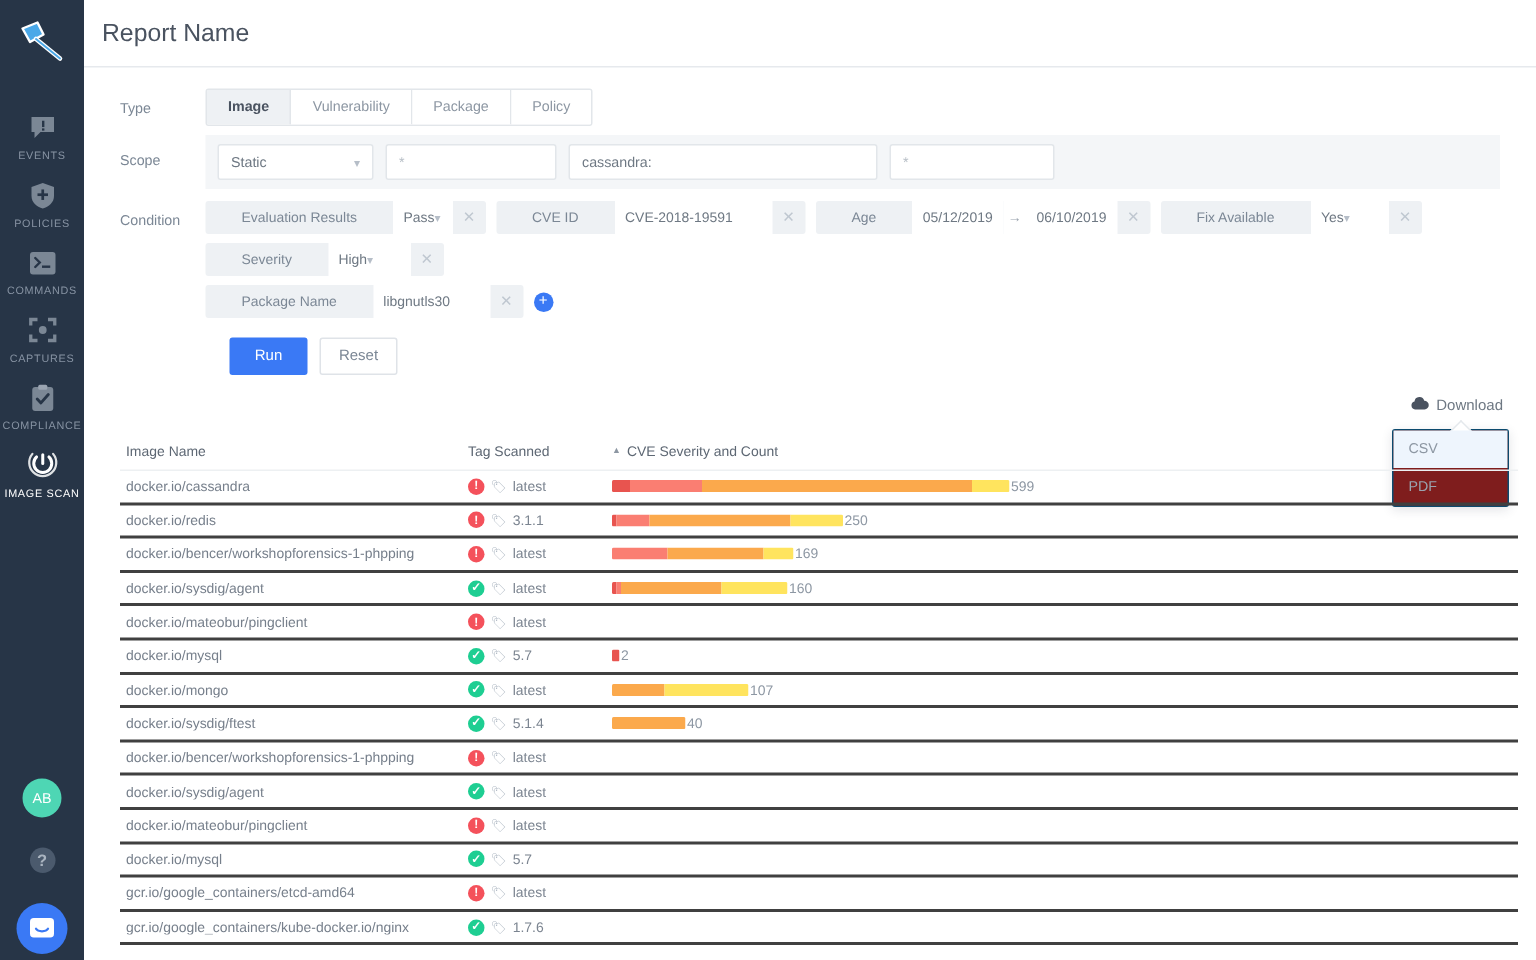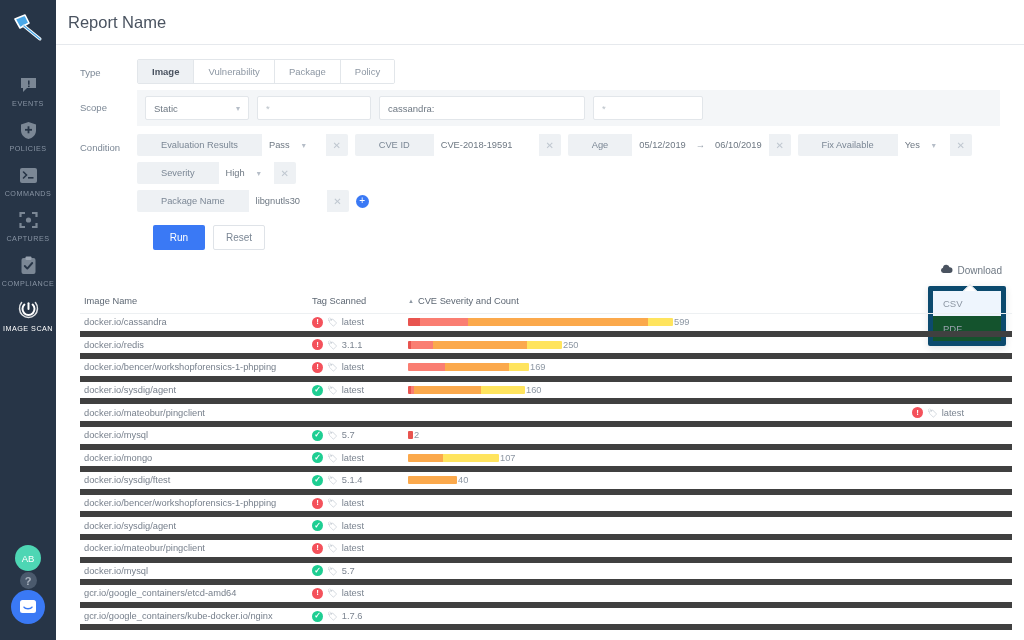--- a/index.html
+++ b/index.html
@@ -26,22 +26,22 @@
     width: 100%; padding: 6px 0 5px;
     display: flex; flex-direction: column; align-items: center;
     cursor: pointer;
   }
   .nav-icon { width: 24px; height: 22px; display:flex; align-items:center; justify-content:center; }
   .nav-label {
     font-size: 7.2px; letter-spacing: .5px; color: #8793a3;
     margin-top: 3px; text-transform: uppercase; white-space: nowrap;
   }
   .nav-item.active .nav-label { color: #ffffff; }
-  .sb-bottom { position: absolute; bottom: 16px; left: 0; width: 56px;
-               display: flex; flex-direction: column; align-items: center; gap: 1px; }
+  .sb-bottom { position: absolute; bottom: 4px; left: 0; width: 56px;
+               display: flex; flex-direction: column; align-items: center; gap: 20px; }
   .avatar {
     width: 26px; height: 26px; border-radius: 50%;
     background: #4ed6b4; color: #ffffff; font-size: 9.5px;
     display: flex; align-items: center; justify-content: center;
   }
   .help-icon {
     width: 17px; height: 17px; border-radius: 50%;
     background: #4b5a6d; color: #aab4c0; font-size: 11px; font-weight: bold;
     display: flex; align-items: center; justify-content: center; cursor: pointer;
   }
@@ -98,21 +98,21 @@
   .cond-wrap { display:flex; flex-wrap: wrap; gap: 6px 7px; }
   .chip {
     display: flex; align-items: center; height: 22px; border-radius: 2px;
     background: #eef1f4; overflow: hidden; font-size: 9.3px;
   }
   .chip-key { padding: 0 24px; color: #7b8795; white-space: nowrap; }
   .chip-val {
     background: #fff; height: 22px; display: flex; align-items: center;
     padding: 0 7px; color: #6e7883; white-space: nowrap; border: none;
   }
-  .chip-val.sel { padding-right: 20px; gap: 12px; }
+  .chip-val.sel { padding-right: 8px; }
   .chip-x { width: 22px; text-align: center; color: #bfc7d0; cursor: pointer; font-size: 10px; }
   .arrowsep { color: #9aa3ae; padding: 0 3px; background:#fff; height:22px; display:flex; align-items:center;}
   .addcond {
     width: 13px; height: 13px; border-radius: 50%; background: #3a79f5; color: #fff;
     font-size: 10px; line-height: 11px; text-align: center; margin-left: 7px;
     align-self: center; cursor: pointer;
   }
 
   .actions { margin-top: 13px; display: flex; gap: 8px; padding-left: 16px; }
   .btn-run {
@@ -125,44 +125,43 @@
     width: 52px; height: 25px; font-size: 10px; cursor: pointer;
     font-family: "Liberation Sans", sans-serif;
   }
 
   
   .dl-area { position: absolute; right: 22px; top: 264px; }
   .dl-btn { display: flex; align-items: center; gap: 5px; font-size: 10px;
             color: #6e7883; cursor: pointer; justify-content: flex-end; }
   .dl-menu {
     position: absolute; right: -4px; top: 22px; width: 78px;
-    background: #14532d; border: 5px solid #0c4a6e; border-radius: 2px;
+    background: #7f1d1d; border: 1px solid #0c4a6e; border-radius: 2px;
     box-shadow: 0 2px 7px rgba(40,50,70,.13);
   }
   .dl-menu::before {
     content:""; position:absolute; top:-5px; right: 26px; width:9px; height:9px;
     background:#fff; border-left:1px solid #e4e8ec; border-top:1px solid #e4e8ec;
     transform: rotate(45deg);
   }
   .dl-item { padding: 7px 10px; font-size: 9.5px; color: #9aa3ae; cursor: pointer; position:relative; }
   .dl-item.hl { background: #eef5fd; color: #8d97a3; }
 
   
   .table { position: absolute; left: 24px; right: 12px; top: 296px; }
   .thead { display: flex; font-size: 9.3px; color: #5d6773; padding: 0 4px 7px 4px;
            border-bottom: 1px solid #edf0f2; }
   .th-name { width: 228px; flex: 0 0 228px; }
   .th-tag  { width: 96px; flex: 0 0 96px; }
   .th-cve  { flex: 1; display: flex; align-items: center; gap: 4px; }
   .sortcaret { font-size: 6px; color: #8d97a3; }
   .trow {
     display: flex; align-items: center; height: 22.6px;
-    border-bottom: 6px solid #404040; font-size: 9.3px; color: #767f8b;
+    border-bottom: 2px solid #404040; font-size: 9.3px; color: #767f8b;
     padding: 0 4px;
-    justify-content: space-between;
   }
   .td-name { width: 228px; flex: 0 0 228px; white-space: nowrap; overflow: hidden; }
   .td-tag  { width: 96px; flex: 0 0 96px; display: flex; align-items: center; gap: 4px; }
   .td-cve  { flex: 1; display: flex; align-items: center; gap: 1px; }
   .status {
     width: 11px; height: 11px; border-radius: 50%; flex: 0 0 11px;
     display: flex; align-items: center; justify-content: center;
     color: #fff; font-size: 8px; line-height: 1; font-weight: bold;
   }
   .status.fail { background: #f4515b; }

